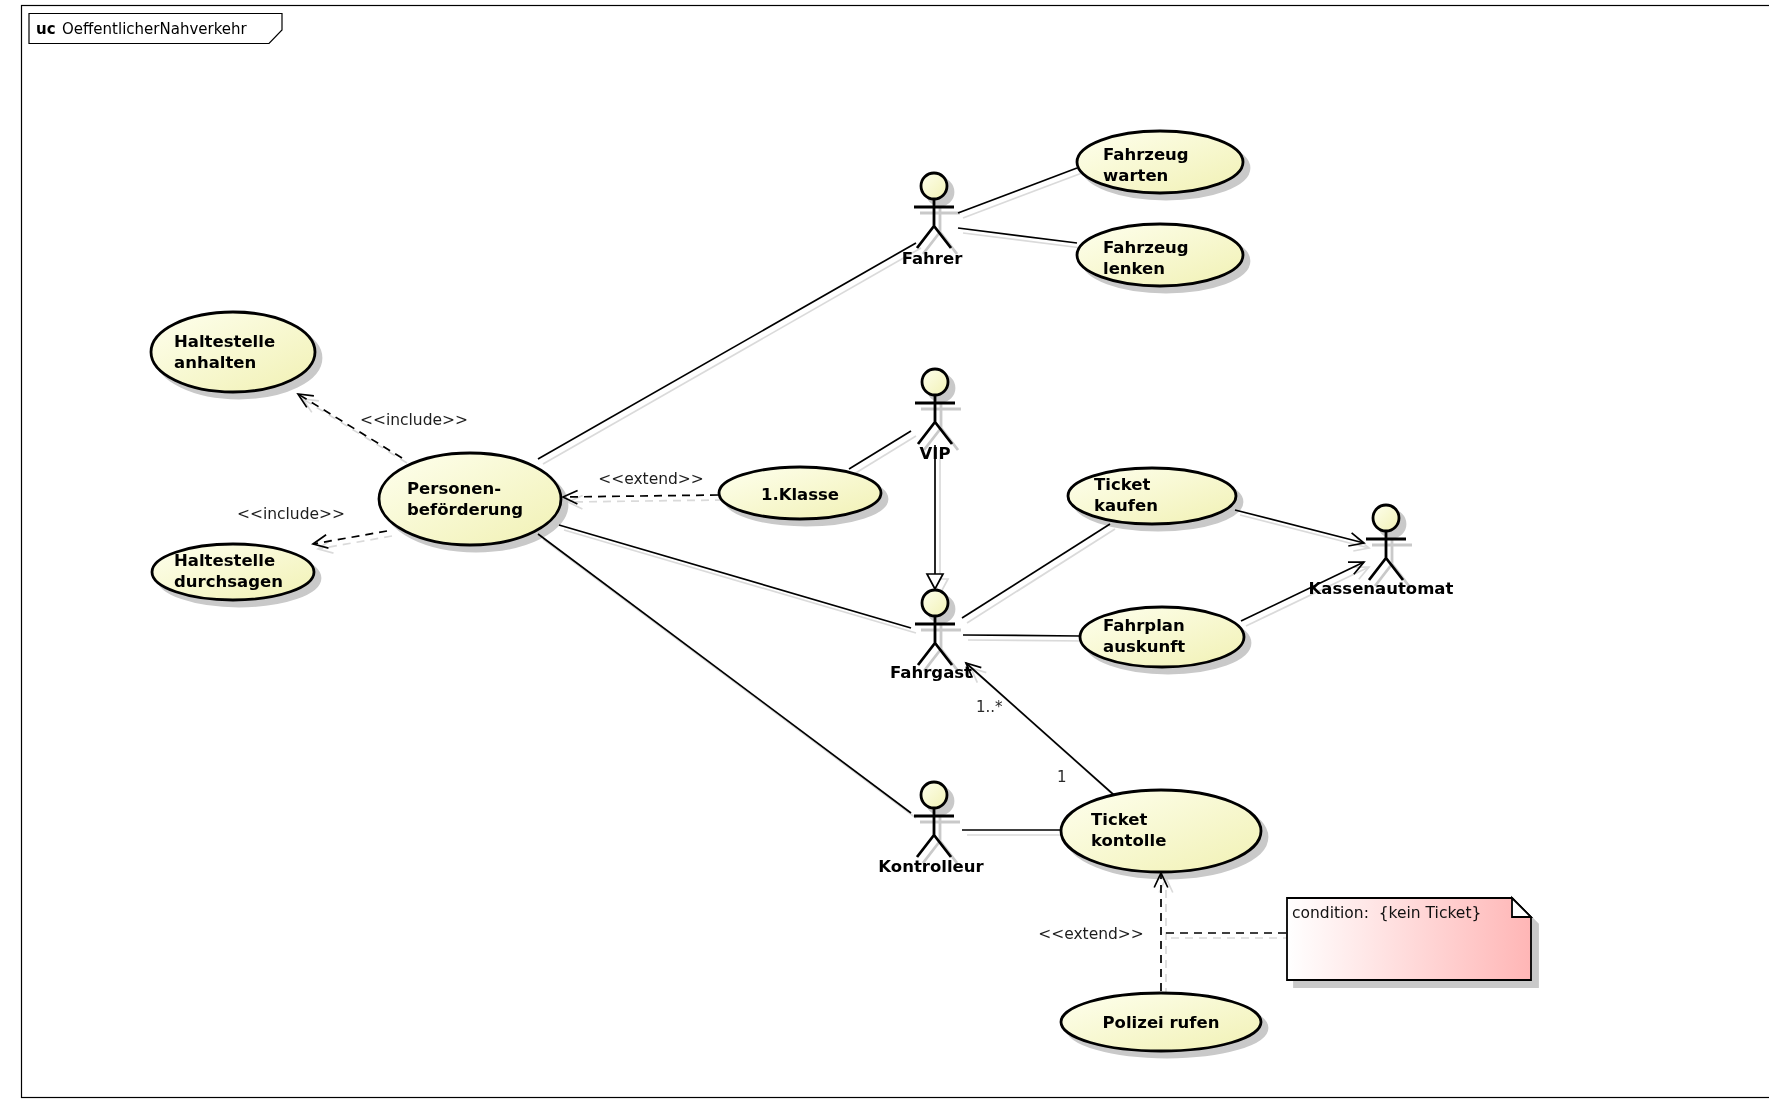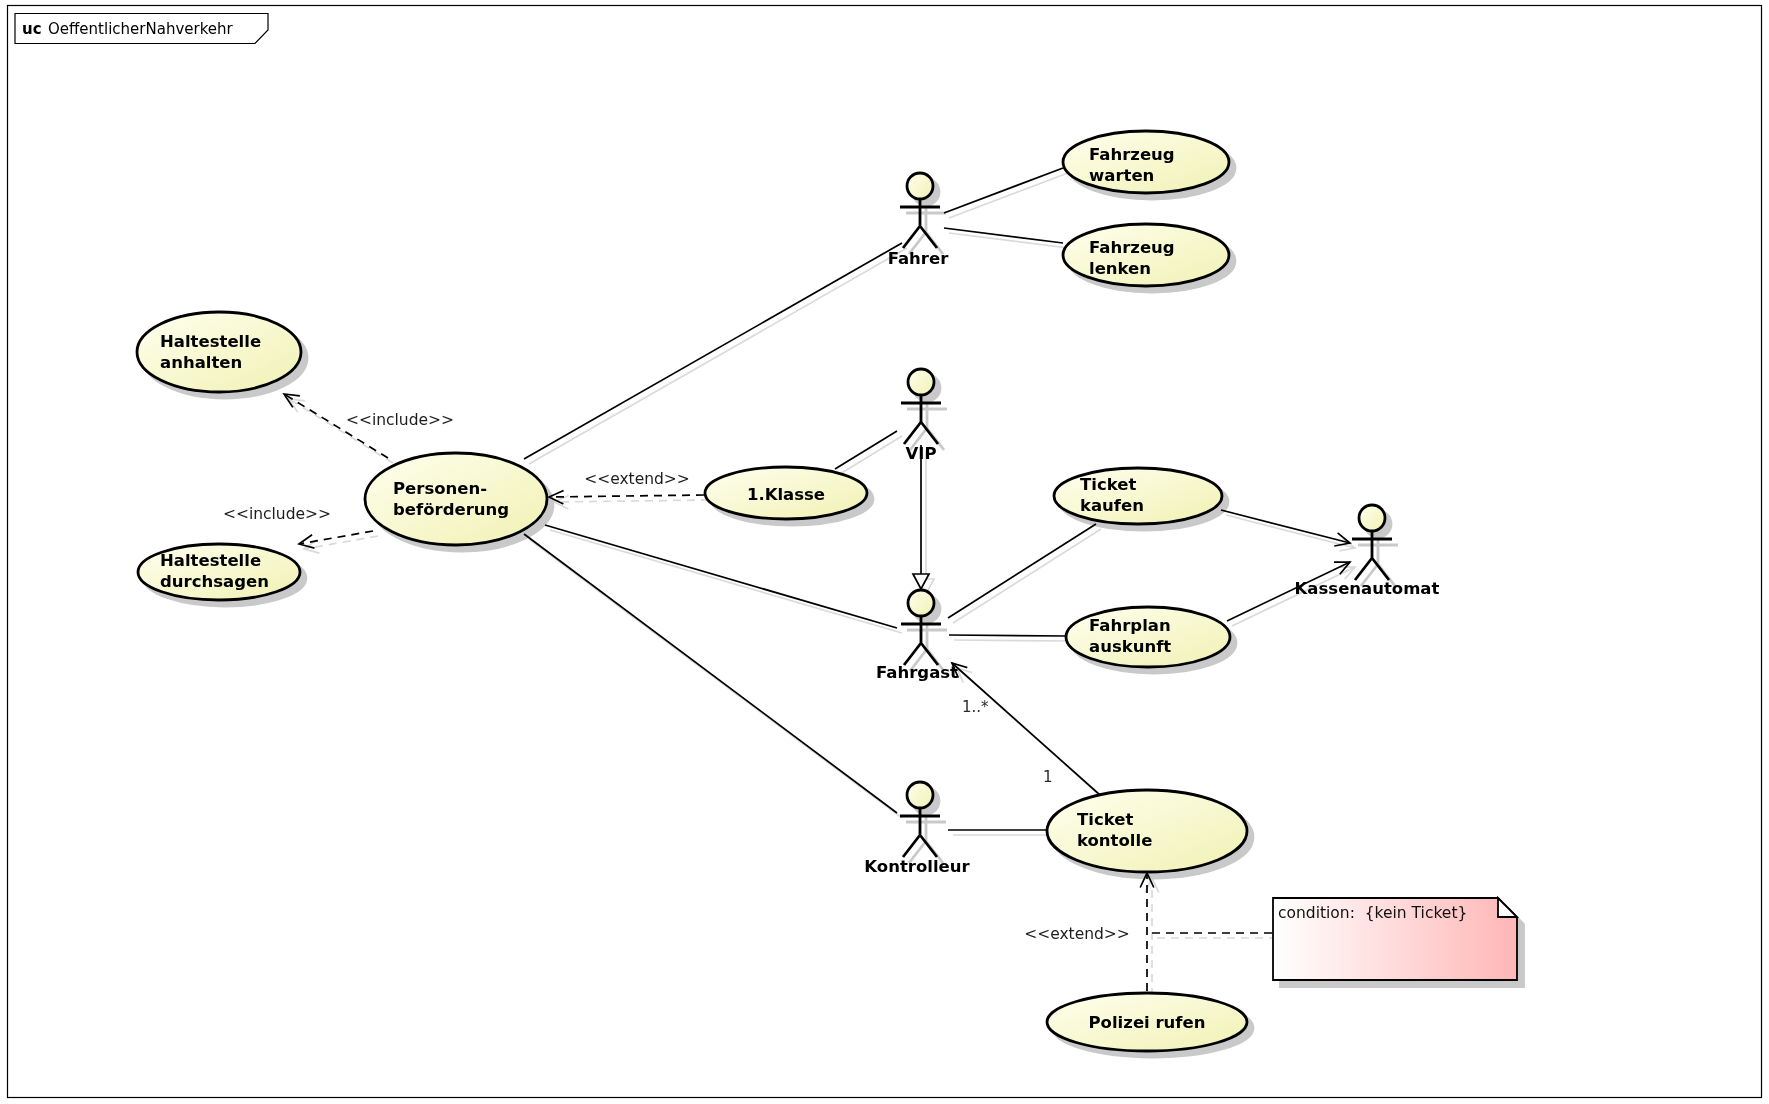--- a/index.html
+++ b/index.html
@@ -1,17 +1,17 @@
 <!DOCTYPE html>
 <html><head>
 <meta charset="utf-8">
 <style>
   html,body { margin:0; padding:0; background:#ffffff; }
   .stage { width:1463px; height:1104px; position:relative; background:#ffffff;
-           font-family:"DejaVu Sans", sans-serif; }
+           font-family:"DejaVu Sans", sans-serif;margin-left:14px; }
   svg { display:block; }
   text { font-family:"DejaVu Sans", sans-serif; fill:#000; }
   .uc-label   { font-size:16.5px; font-weight:bold; }
   .actor-label{ font-size:16.5px; font-weight:bold; text-anchor:middle; }
   .stereo     { font-size:15.5px; fill:#1d1d1d; text-anchor:middle; }
   .mult       { font-size:15px; fill:#2a2a2a; }
   .note-text  { font-size:15.5px; fill:#111; }
   .title-kw   { font-size:15px; font-weight:bold; }
   .title-txt  { font-size:15px; }
   

